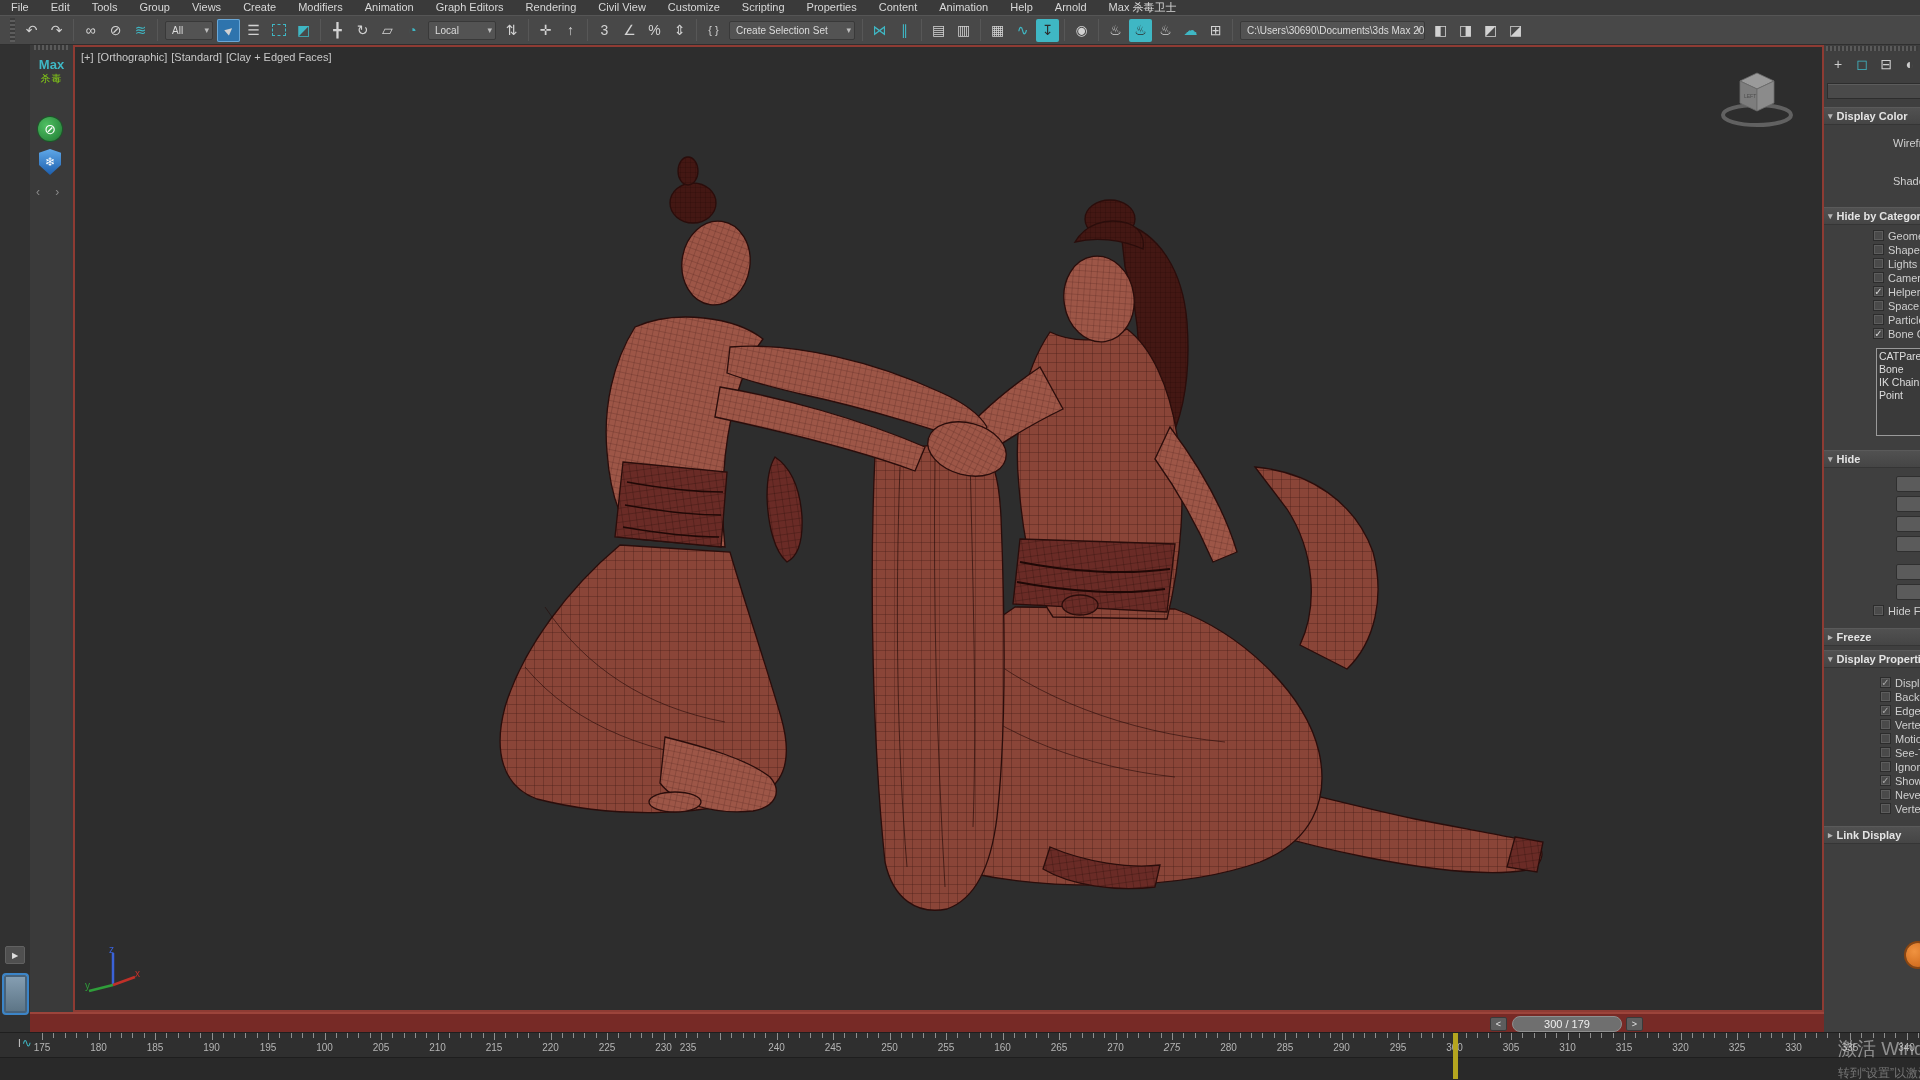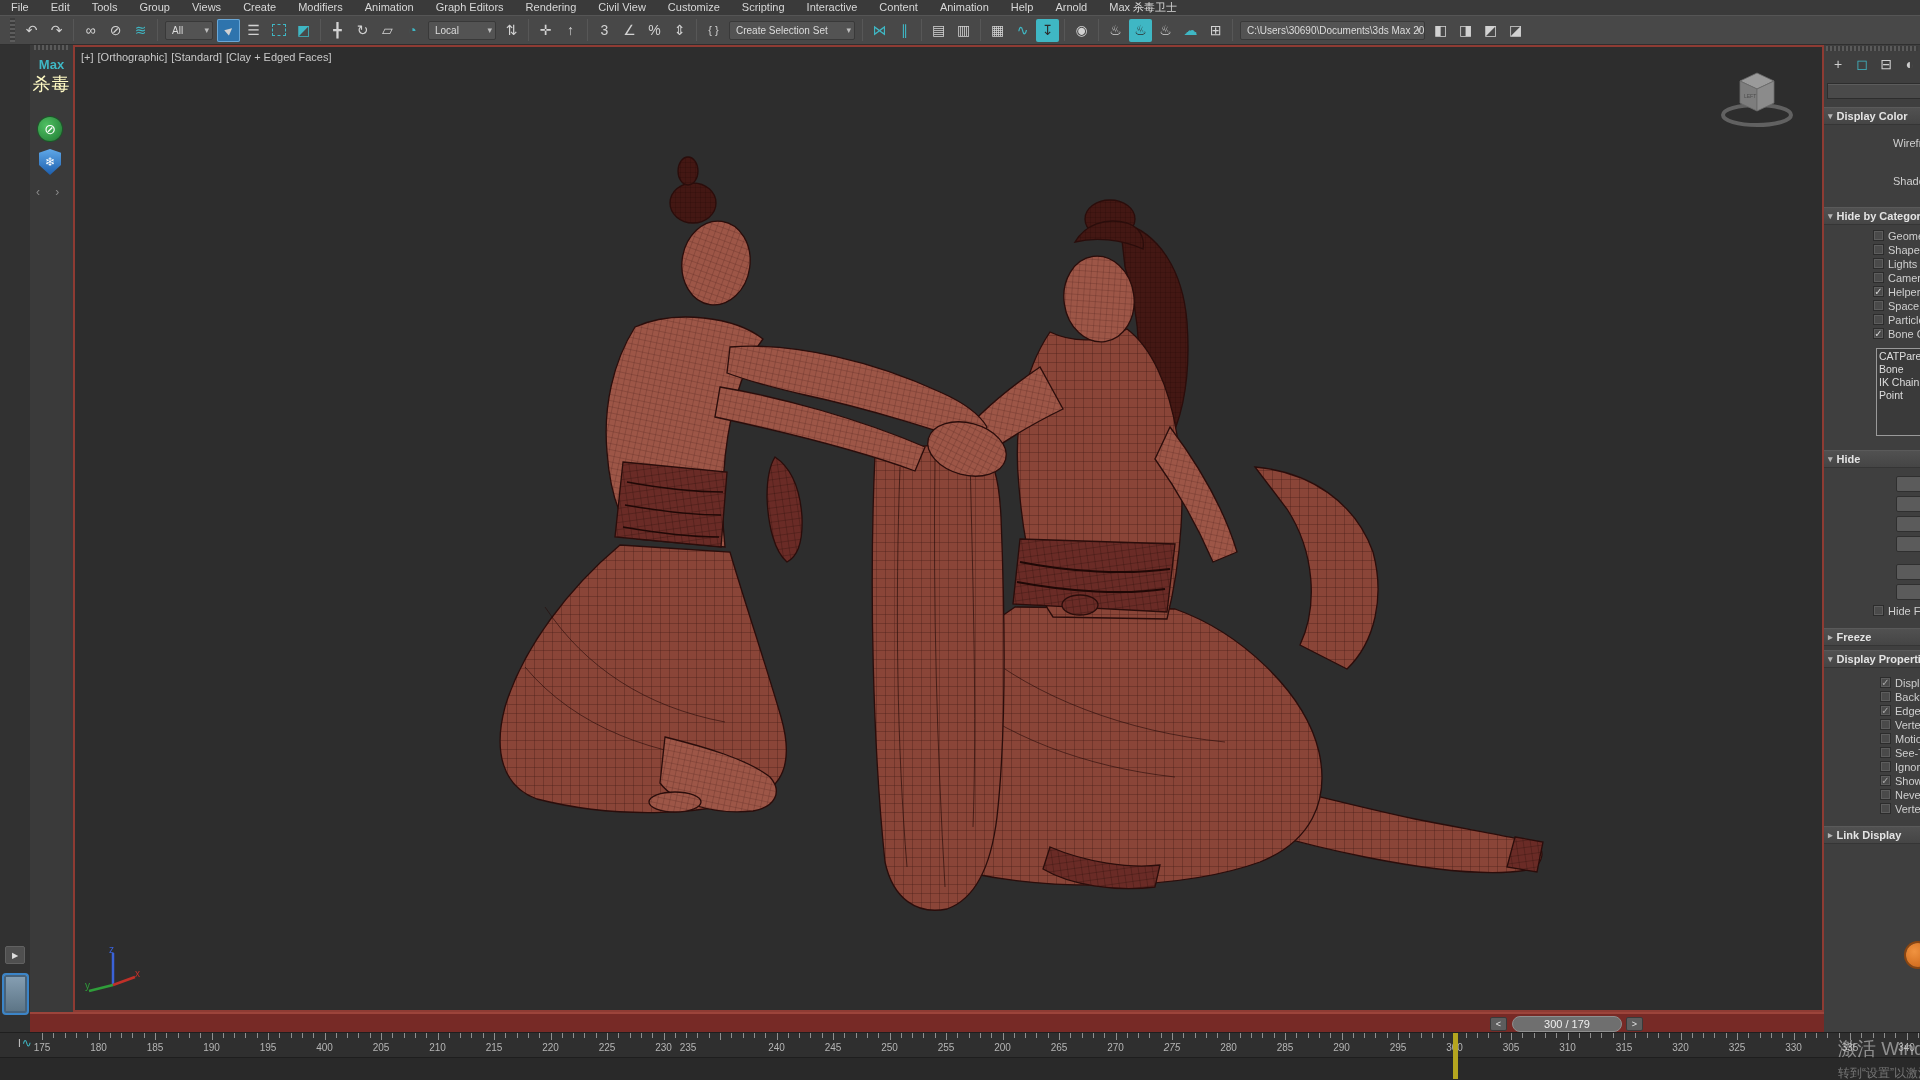--- a/index.html
+++ b/index.html
@@ -33,21 +33,21 @@
          margin:0 3px; white-space:nowrap; overflow:hidden; flex:0 0 auto; }
   .tdd:after { content:"▾"; position:absolute; right:3px; top:0; color:#bdbdbd; font-size:9px; }
 
   
   .left-strip { position:absolute; left:0; top:45px; width:30px; height:987px; background:#313131; }
   .side-col   { position:absolute; left:30px; top:45px; width:43px; height:987px; background:#3a3a3a; }
   .hatch { position:absolute; height:5px;
            background:repeating-linear-gradient(90deg,#5a5a5a 0 2px,#3a3a3a 2px 4px); }
   .brand { position:absolute; left:0; top:12px; width:43px; text-align:center; }
   .brand .l1 { color:#3fb7c4; font-weight:bold; font-size:13px; display:block; }
-  .brand .l2 { color:#fef9c3; font-size:18px; display:block; letter-spacing:1px; }
+  .brand .l2 { color:#84cc16; font-size:10px; display:block; letter-spacing:1px; }
   .av-circle { position:absolute; left:8px; top:72px; width:24px; height:24px; border-radius:50%;
                background:radial-gradient(circle at 35% 35%, #4fc062, #1f7a33); color:#fff;
                display:flex; align-items:center; justify-content:center; font-size:14px;
                box-shadow:0 0 0 1px #175c26; }
   .av-shield { position:absolute; left:9px; top:104px; width:22px; height:26px;
                background:linear-gradient(#5fa8e8,#1d5fae);
                clip-path:polygon(50% 0,100% 14%,100% 62%,50% 100%,0 62%,0 14%);
                color:#fff; display:flex; align-items:center; justify-content:center; font-size:12px; }
   .chevrons { position:absolute; left:6px; top:140px; color:#8a8a8a; font-size:12px; letter-spacing:6px; }
   .flyout-btn { position:absolute; left:5px; top:901px; width:20px; height:18px; background:#4f4f4f;
@@ -134,21 +134,21 @@
       <div class="menu-item">Group</div>
       <div class="menu-item">Views</div>
       <div class="menu-item">Create</div>
       <div class="menu-item">Modifiers</div>
       <div class="menu-item">Animation</div>
       <div class="menu-item">Graph Editors</div>
       <div class="menu-item">Rendering</div>
       <div class="menu-item">Civil View</div>
       <div class="menu-item">Customize</div>
       <div class="menu-item">Scripting</div>
-      <div class="menu-item">Interactive</div>
+      <div class="menu-item">Properties</div>
       <div class="menu-item">Content</div>
       <div class="menu-item">Animation</div>
       <div class="menu-item">Help</div>
       <div class="menu-item">Arnold</div>
       <div class="menu-item">Max 杀毒卫士</div>
     </div>
 
   <div class="toolbar" id="toolbar">
     <div class="dock-handle"></div>
   <div class="tbi">↶</div>
@@ -502,21 +502,21 @@
       <div class="tick" style="left: 234.1px; height: 5px;"></div>
       <div class="tick" style="left: 245.4px; height: 5px;"></div>
       <div class="tick" style="left: 256.7px; height: 5px;"></div>
       <div class="tick" style="left: 268px; height: 7px;"></div>
       <div class="tick-label" style="left: 268px;">195</div>
       <div class="tick" style="left: 279.3px; height: 5px;"></div>
       <div class="tick" style="left: 290.6px; height: 5px;"></div>
       <div class="tick" style="left: 301.9px; height: 5px;"></div>
       <div class="tick" style="left: 313.2px; height: 5px;"></div>
       <div class="tick" style="left: 324.5px; height: 7px;"></div>
-      <div class="tick-label" style="left: 324.5px;">400</div>
+      <div class="tick-label" style="left: 324.5px;">100</div>
       <div class="tick" style="left: 335.8px; height: 5px;"></div>
       <div class="tick" style="left: 347.1px; height: 5px;"></div>
       <div class="tick" style="left: 358.4px; height: 5px;"></div>
       <div class="tick" style="left: 369.7px; height: 5px;"></div>
       <div class="tick" style="left: 381px; height: 7px;"></div>
       <div class="tick-label" style="left: 381px;">205</div>
       <div class="tick" style="left: 392.3px; height: 5px;"></div>
       <div class="tick" style="left: 403.6px; height: 5px;"></div>
       <div class="tick" style="left: 414.9px; height: 5px;"></div>
       <div class="tick" style="left: 426.2px; height: 5px;"></div>
@@ -574,21 +574,21 @@
       <div class="tick" style="left: 912.1px; height: 5px;"></div>
       <div class="tick" style="left: 923.4px; height: 5px;"></div>
       <div class="tick" style="left: 934.7px; height: 5px;"></div>
       <div class="tick" style="left: 946px; height: 7px;"></div>
       <div class="tick-label" style="left: 946px;">255</div>
       <div class="tick" style="left: 957.3px; height: 5px;"></div>
       <div class="tick" style="left: 968.6px; height: 5px;"></div>
       <div class="tick" style="left: 979.9px; height: 5px;"></div>
       <div class="tick" style="left: 991.2px; height: 5px;"></div>
       <div class="tick" style="left: 1002.5px; height: 7px;"></div>
-      <div class="tick-label" style="left: 1002.5px;">200</div>
+      <div class="tick-label" style="left: 1002.5px;">160</div>
       <div class="tick" style="left: 1013.8px; height: 5px;"></div>
       <div class="tick" style="left: 1025.1px; height: 5px;"></div>
       <div class="tick" style="left: 1036.4px; height: 5px;"></div>
       <div class="tick" style="left: 1047.7px; height: 5px;"></div>
       <div class="tick" style="left: 1059px; height: 7px;"></div>
       <div class="tick-label" style="left: 1059px;">265</div>
       <div class="tick" style="left: 1070.3px; height: 5px;"></div>
       <div class="tick" style="left: 1081.6px; height: 5px;"></div>
       <div class="tick" style="left: 1092.9px; height: 5px;"></div>
       <div class="tick" style="left: 1104.2px; height: 5px;"></div>

